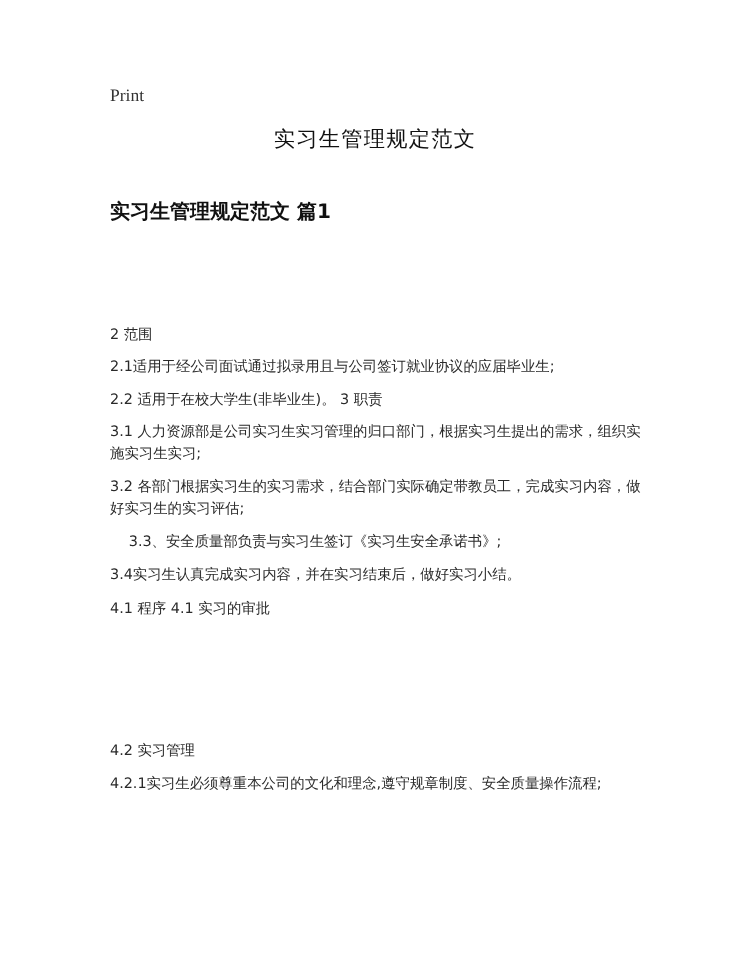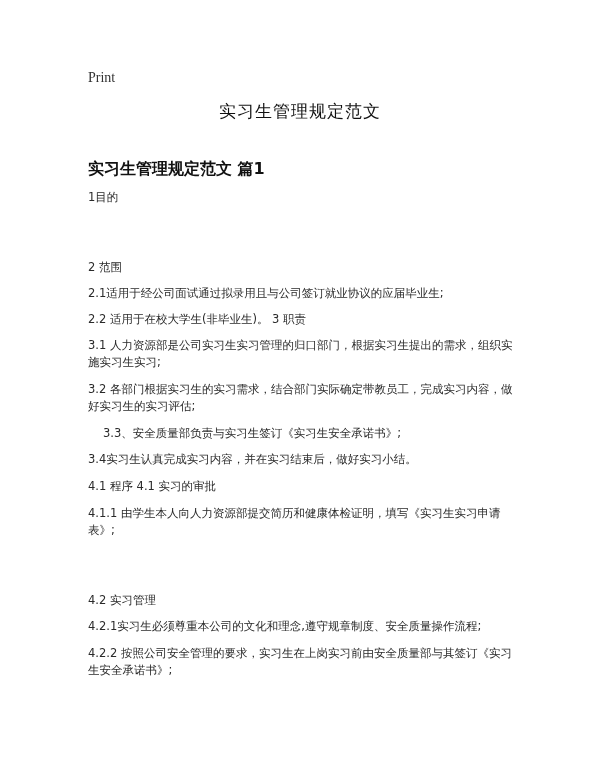--- a/index.html
+++ b/index.html
@@ -27,26 +27,23 @@
     .para.bold { font-weight: bold; color: #111; font-size: 16px; }
   </style>
 </head>
 <body>
 
 <div class="page">
   <div class="print-label">Print</div>
   <div class="doc-title">实习生管理规定范文</div>
   <div class="para bold" style="top:160px;">实习生管理规定范文 篇1</div>
 
-  <div class="para" style="top:189px;">1目的</div>
   <div class="para" style="top:259px;">2 范围</div>
   <div class="para" style="top:285px;">2.1适用于经公司面试通过拟录用且与公司签订就业协议的应届毕业生;</div>
   <div class="para" style="top:311px;">2.2 适用于在校大学生(非毕业生)。 3 职责</div>
   <div class="para" style="top:337px;">3.1 人力资源部是公司实习生实习管理的归口部门，根据实习生提出的需求，组织实施实习生实习;</div>
   <div class="para" style="top:381px;">3.2 各部门根据实习生的实习需求，结合部门实际确定带教员工，完成实习内容，做好实习生的实习评估;</div>
   <div class="para" style="top:425px;margin-left:15px;">3.3、安全质量部负责与实习生签订《实习生安全承诺书》;</div>
   <div class="para" style="top:451px;">3.4实习生认真完成实习内容，并在实习结束后，做好实习小结。</div>
   <div class="para" style="top:478px;">4.1 程序 4.1 实习的审批</div>
-  <div class="para" style="top:505px;">4.1.1 由学生本人向人力资源部提交简历和健康体检证明，填写《实习生实习申请表》;</div>
   <div class="para" style="top:592px;">4.2 实习管理</div>
   <div class="para" style="top:618px;">4.2.1实习生必须尊重本公司的文化和理念,遵守规章制度、安全质量操作流程;</div>
-  <div class="para" style="top:645px;">4.2.2 按照公司安全管理的要求，实习生在上岗实习前由安全质量部与其签订《实习生安全承诺书》;</div>
 </div>
 
 </body></html>

